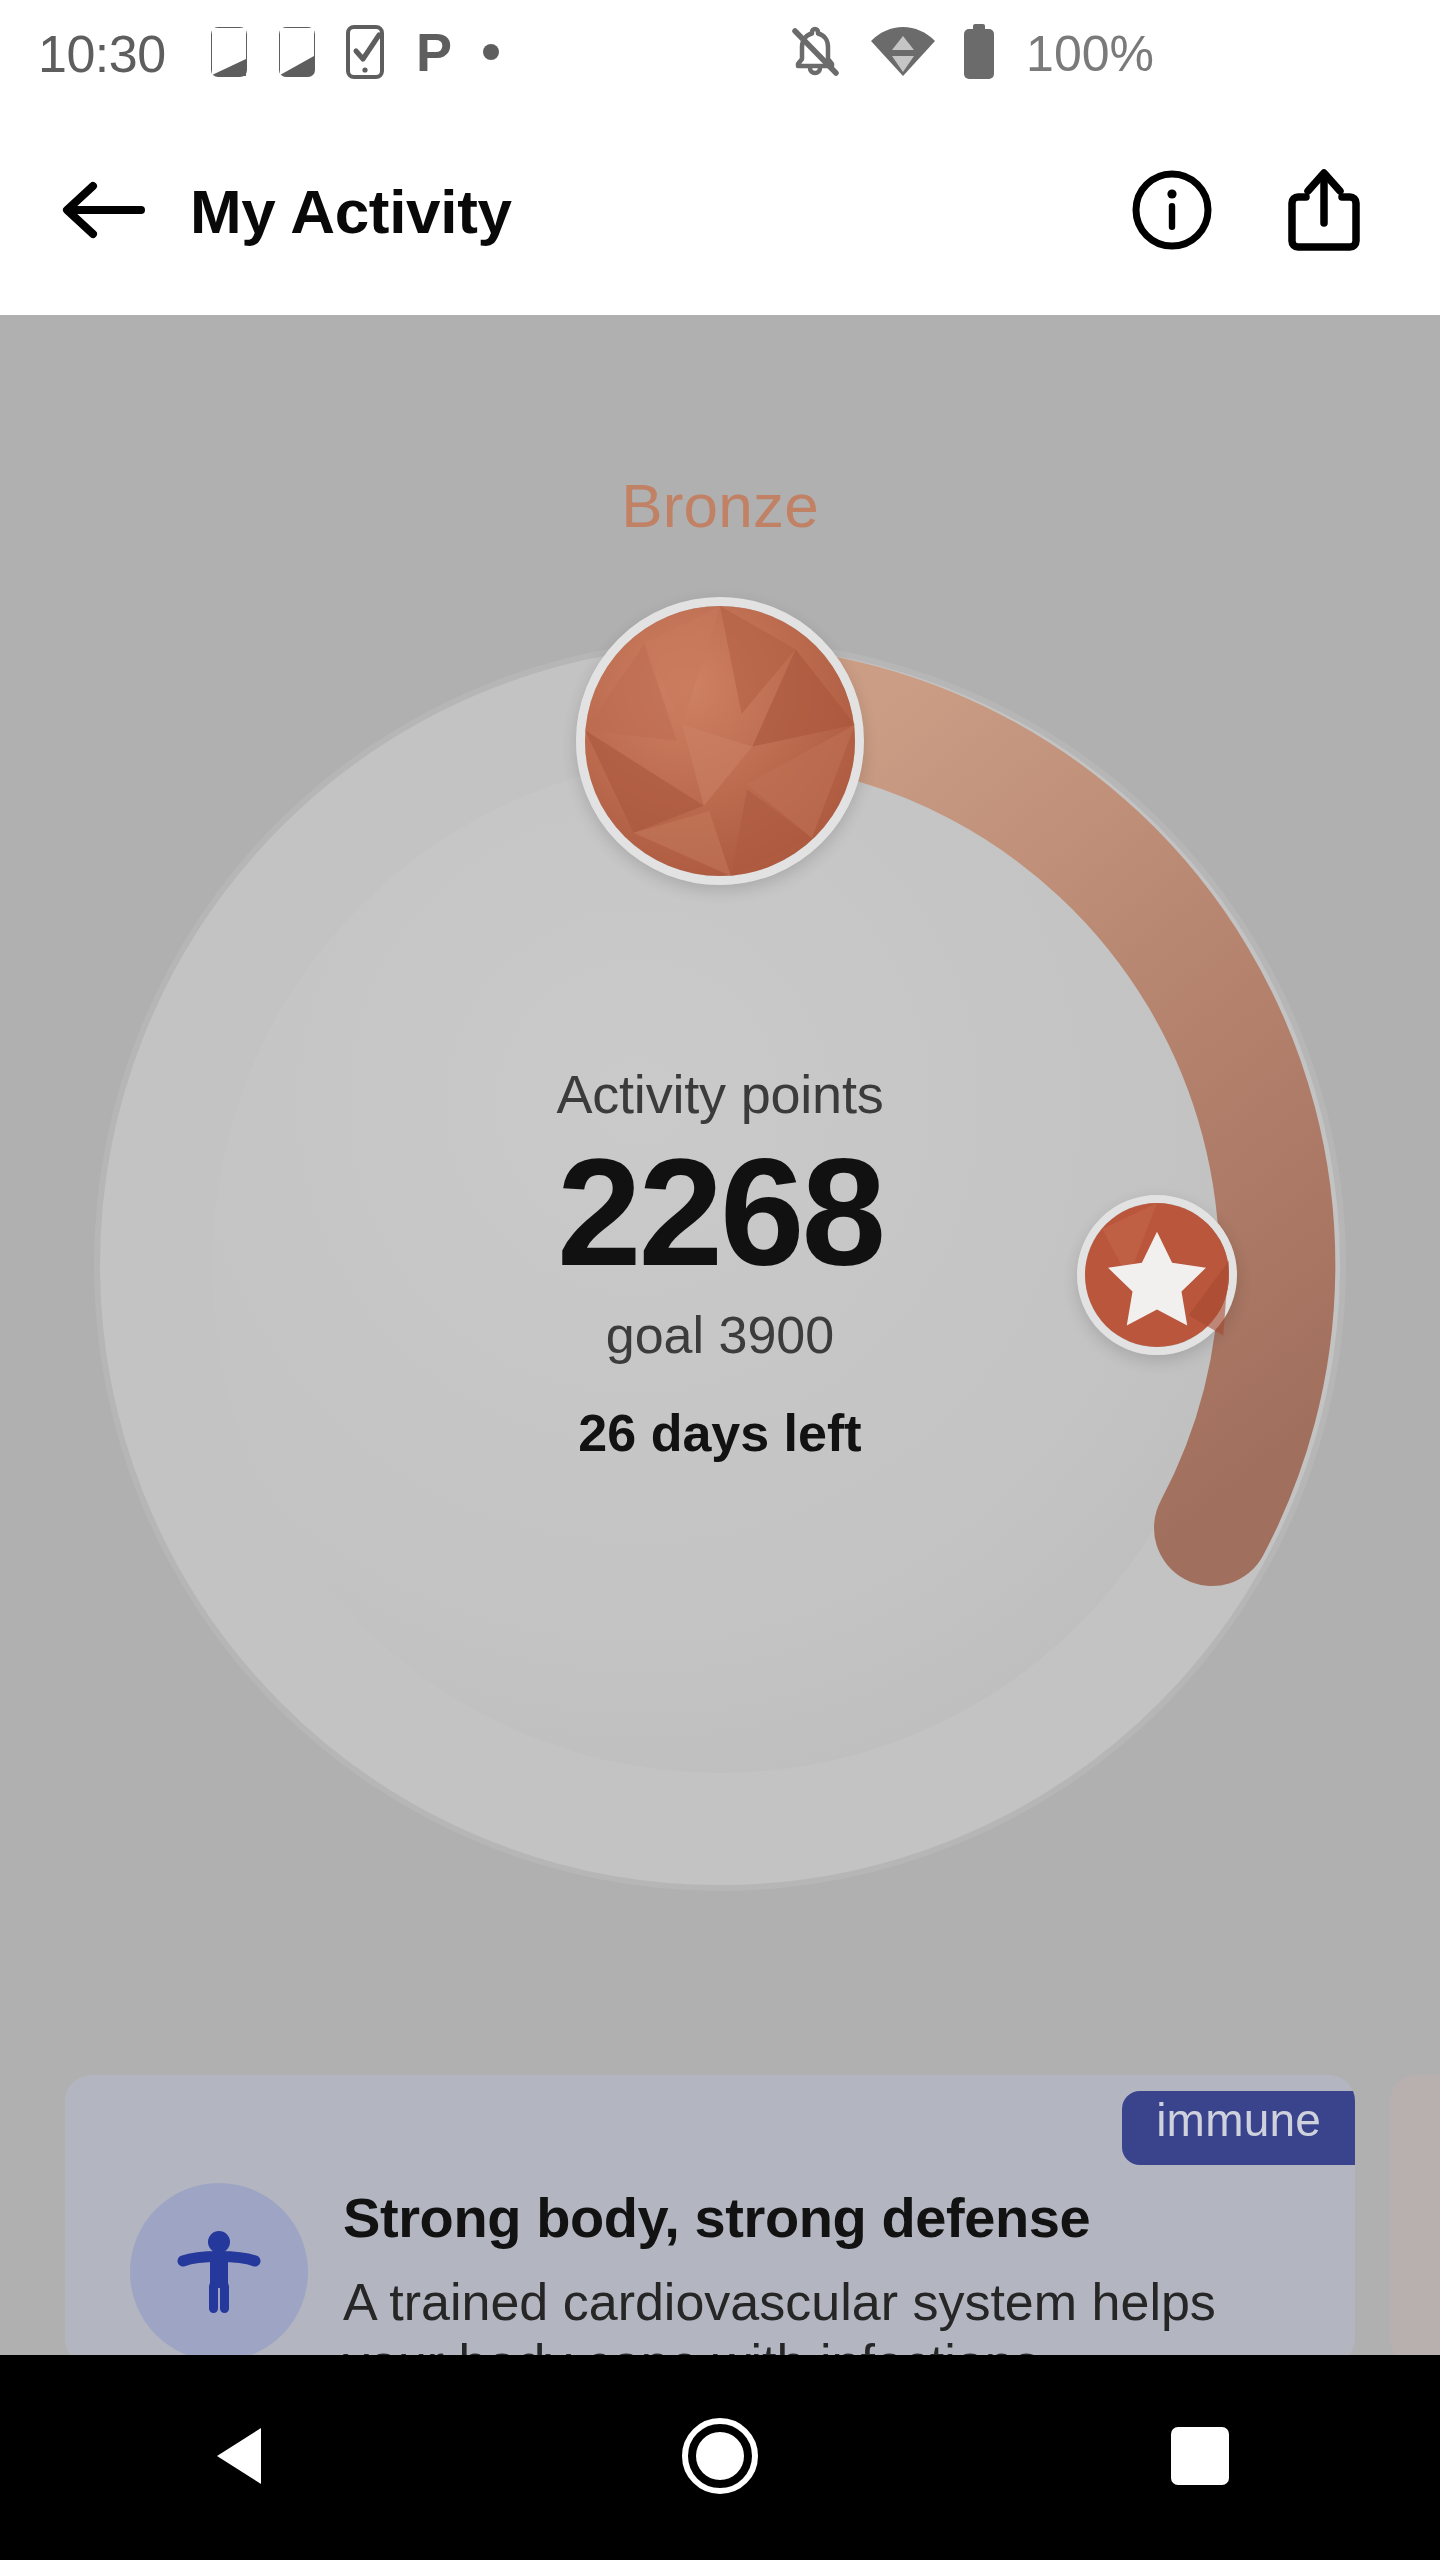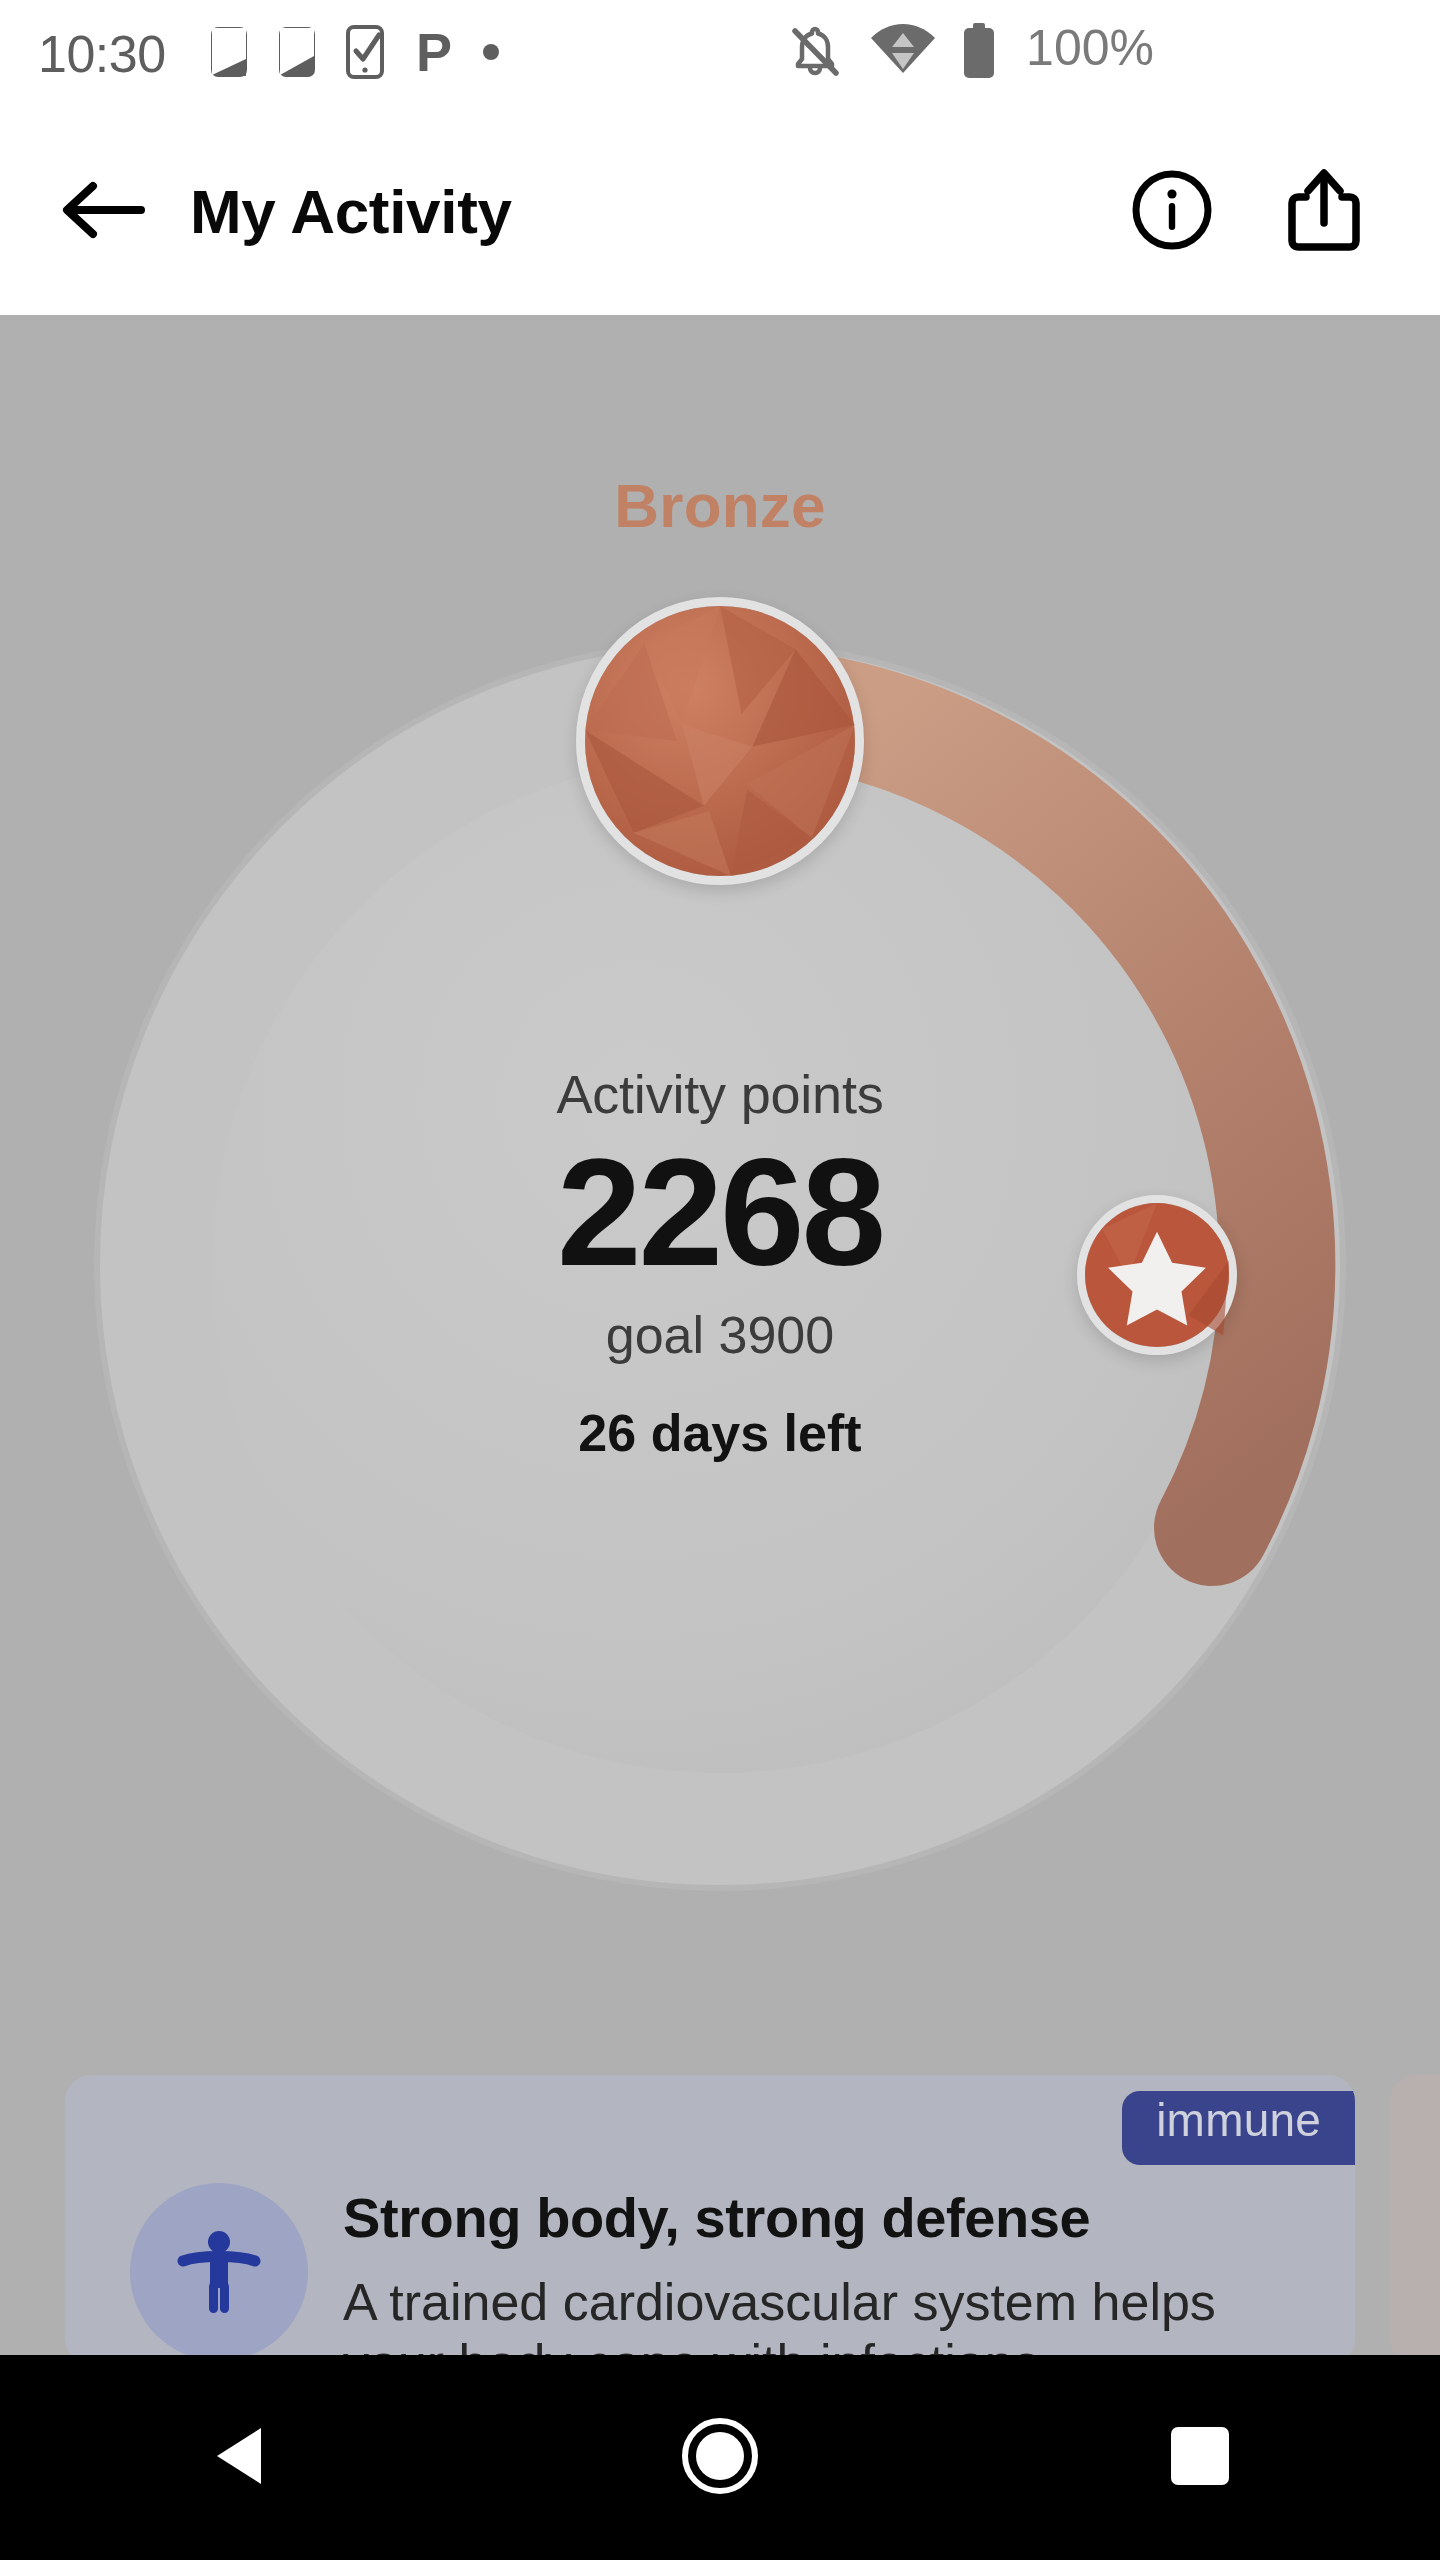--- a/index.html
+++ b/index.html
@@ -15,21 +15,21 @@
   #status-bar{
     position:absolute; left:0; top:0; width:1188px; height:108px;
     background:#ffffff; display:flex; align-items:center;
     padding:0 34px 0 38px;
   }
   #status-time{
     font-size:52px; color:#5e5e5e; letter-spacing:-0.5px;
     font-weight:400; line-height:1;
   }
   #status-left-icons{ display:flex; align-items:center; gap:30px; margin-left:44px; }
-  #status-right{ margin-left:auto; display:flex; gap:26px; }
+  #status-right{ margin-left:auto; display:flex; align-items:center; gap:26px; }
   .sicon{ display:block; }
   #battery-pct{ font-size:50px; color:#7a7a7a; font-weight:400; line-height:1; margin-left:4px;}
 
   
   #app-bar{
     position:absolute; left:0; top:108px; width:1440px; height:207px;
     background:#ffffff; display:flex; align-items:center; padding:0 68px 0 52px;
   }
   #back-button{ width:100px; height:100px; display:flex; align-items:center; justify-content:center; cursor:pointer;}
   #app-title{
@@ -41,21 +41,21 @@
 
   
   #content{
     position:absolute; left:0; top:315px; width:1440px; height:2040px;
     background:#b0b0b0; overflow:hidden;
   }
 
   
   #tier-label{
     position:absolute; left:0; top:155px; width:1440px; text-align:center;
-    font-size:62px; font-weight:700; color:#c08165; letter-spacing:0.2px;
+    font-size:62px; font-weight:400; color:#c08165; letter-spacing:0.2px;
   }
 
   
   #ring-wrap{
     position:absolute; left:50%; top:300px; transform:translateX(-50%);
     width:1300px; height:1300px;
   }
   #ring-svg{ position:absolute; left:0; top:0; width:1300px; height:1300px; }
 
   

